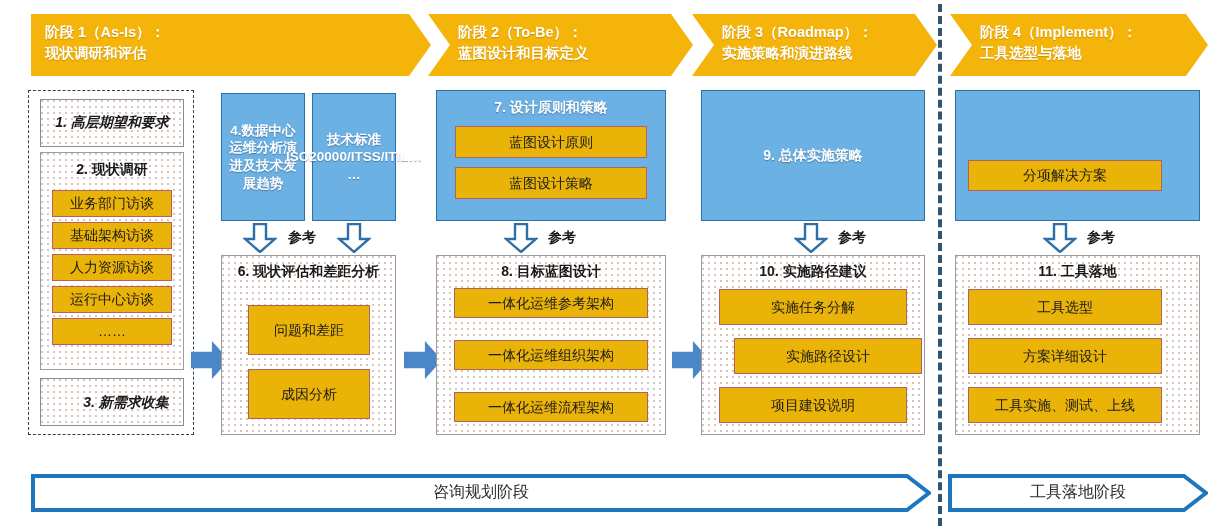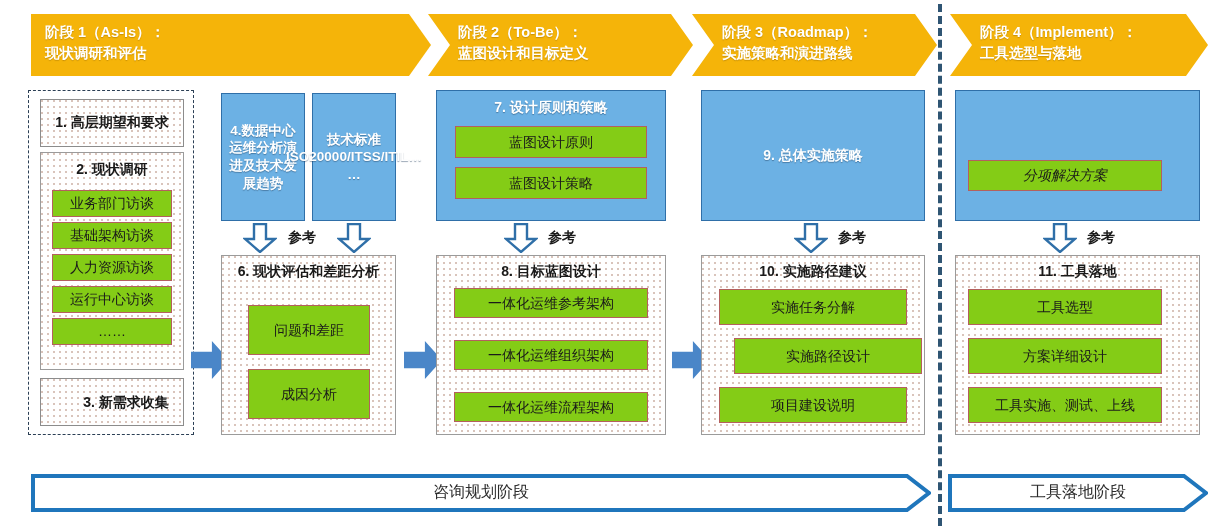--- a/index.html
+++ b/index.html
@@ -67,35 +67,36 @@
   .dot-title {
     font-size: 14px;
     font-weight: bold;
     color: #1a1a1a;
     text-align: center;
     line-height: 1.25;
   }
   .wbox {
     position: absolute;
     box-sizing: border-box;
-    background: #84cc16;
+    background: #eab308;
     border: 1px solid #b4605e;
     display: flex;
     align-items: center;
     justify-content: center;
     font-size: 14px;
     color: #1a1a1a;
     text-align: center;
     line-height: 1.2;
   }
   .wbox.gray { border-color: #8c8c8c; font-weight: bold; }
   .wbox.dotfill {
     background-color: #ffffff;
     background-image: radial-gradient(circle at 1px 1px, #d9c4bb 1px, rgba(0,0,0,0) 1.3px);
     background-size: 6px 6px;
+    font-style: italic;
   }
 
   
   .dashbox {
     position: absolute;
     box-sizing: border-box;
     border: 1px dashed #2b3f55;
     background: transparent;
   }
 
@@ -272,21 +273,21 @@
   <div class="wbox" style="left:719px; top:338px; width:188px; height:36px;margin-left:15px;">
       <span>实施路径设计</span>
     </div>
   <div class="wbox" style="left:719px; top:387px; width:188px; height:36px;">
       <span>项目建设说明</span>
     </div>
 
   <div class="vdivider" style="left:938px; top:4px; height:522px;"></div>
 
   <div class="blue-box" style="left:955px; top:90px; width:245px; height:131px;"></div>
-  <div class="wbox" style="left:968px; top:160px; width:194px; height:31px;font-style:italic;">
+  <div class="wbox" style="left:968px; top:160px; width:194px; height:31px;">
       <span>分项解决方案</span>
     </div>
 
   <svg class="arrow-down-hollow" style="left:1043px; top:223px;" width="34" height="30" viewBox="0 0 34 30">
     <polygon points="11,1 23,1 23,16 32,16 17,29 2,16 11,16" fill="#ffffff" stroke="#2f6fa8" stroke-width="2.4"></polygon>
   </svg>
   <div class="ref-label" style="left:1087px; top:229px;">参考</div>
 
   <div class="dotbox" style="left:955px; top:255px; width:245px; height:180px;">
     <div class="dot-title" style="margin-top:7px;">11. 工具落地</div>

